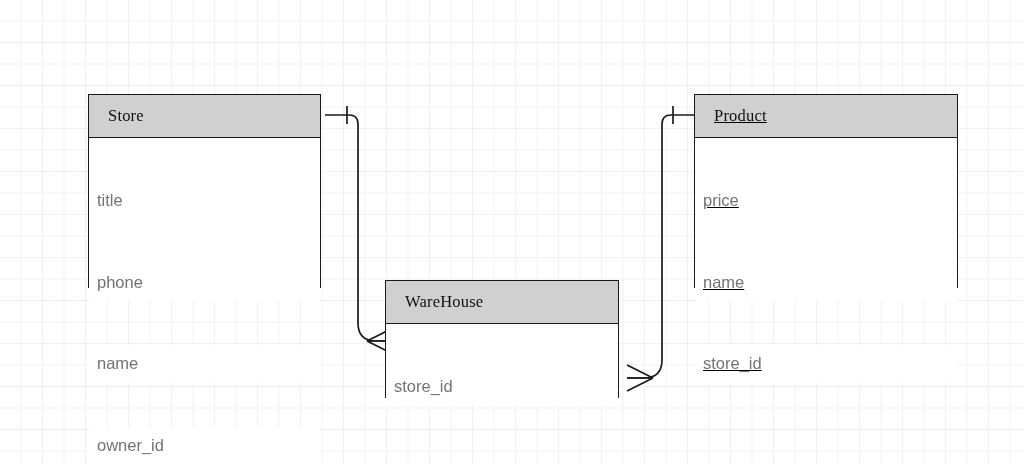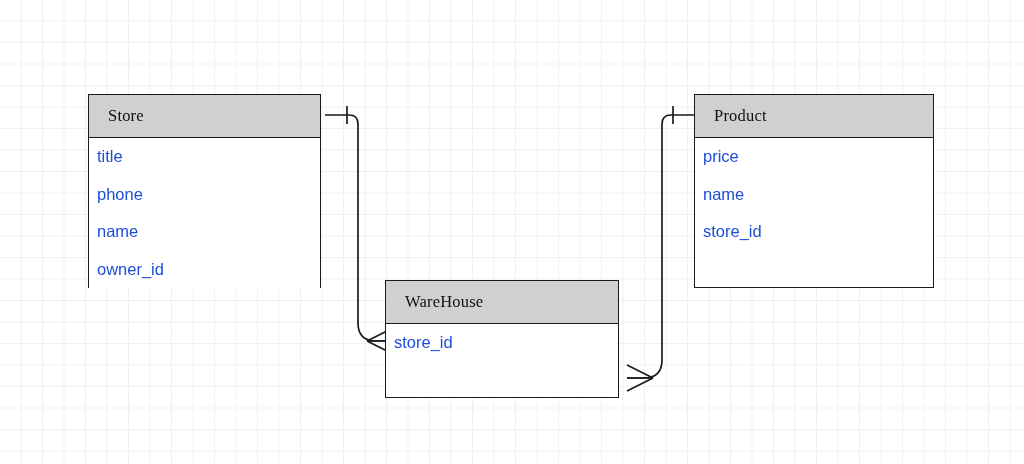--- a/index.html
+++ b/index.html
@@ -56,25 +56,26 @@
     display: flex;
     flex-direction: column;
   }
   .attr-row {
     box-sizing: border-box;
     display: flex;
     align-items: center;
     padding-left: 8px;
     font-family: "Liberation Sans", sans-serif;
     font-size: 16.5px;
-    color: #1d4ed8;
+    color: #737373;
     background: #ffffff;
+    margin-top: 44px;
   }
   #store   { left: 88px;  top: 94px;  width: 233px; height: 194px; }
-  #product { left: 694px; top: 94px;  width: 240px; height: 194px; }
+  #product { left: 694px; top: 94px;  width: 264px; height: 194px; text-decoration: underline; }
   #warehouse { left: 385px; top: 280px; width: 234px; height: 118px; }
   #store .attr-row, #product .attr-row { height: 37.5px; }
   #warehouse .attr-row { height: 37px; }
 </style>
 </head>
 <body>
 
 <div id="canvas">
 
   <svg class="edge-layer" viewBox="0 0 1024 464" width="1024" height="464">

